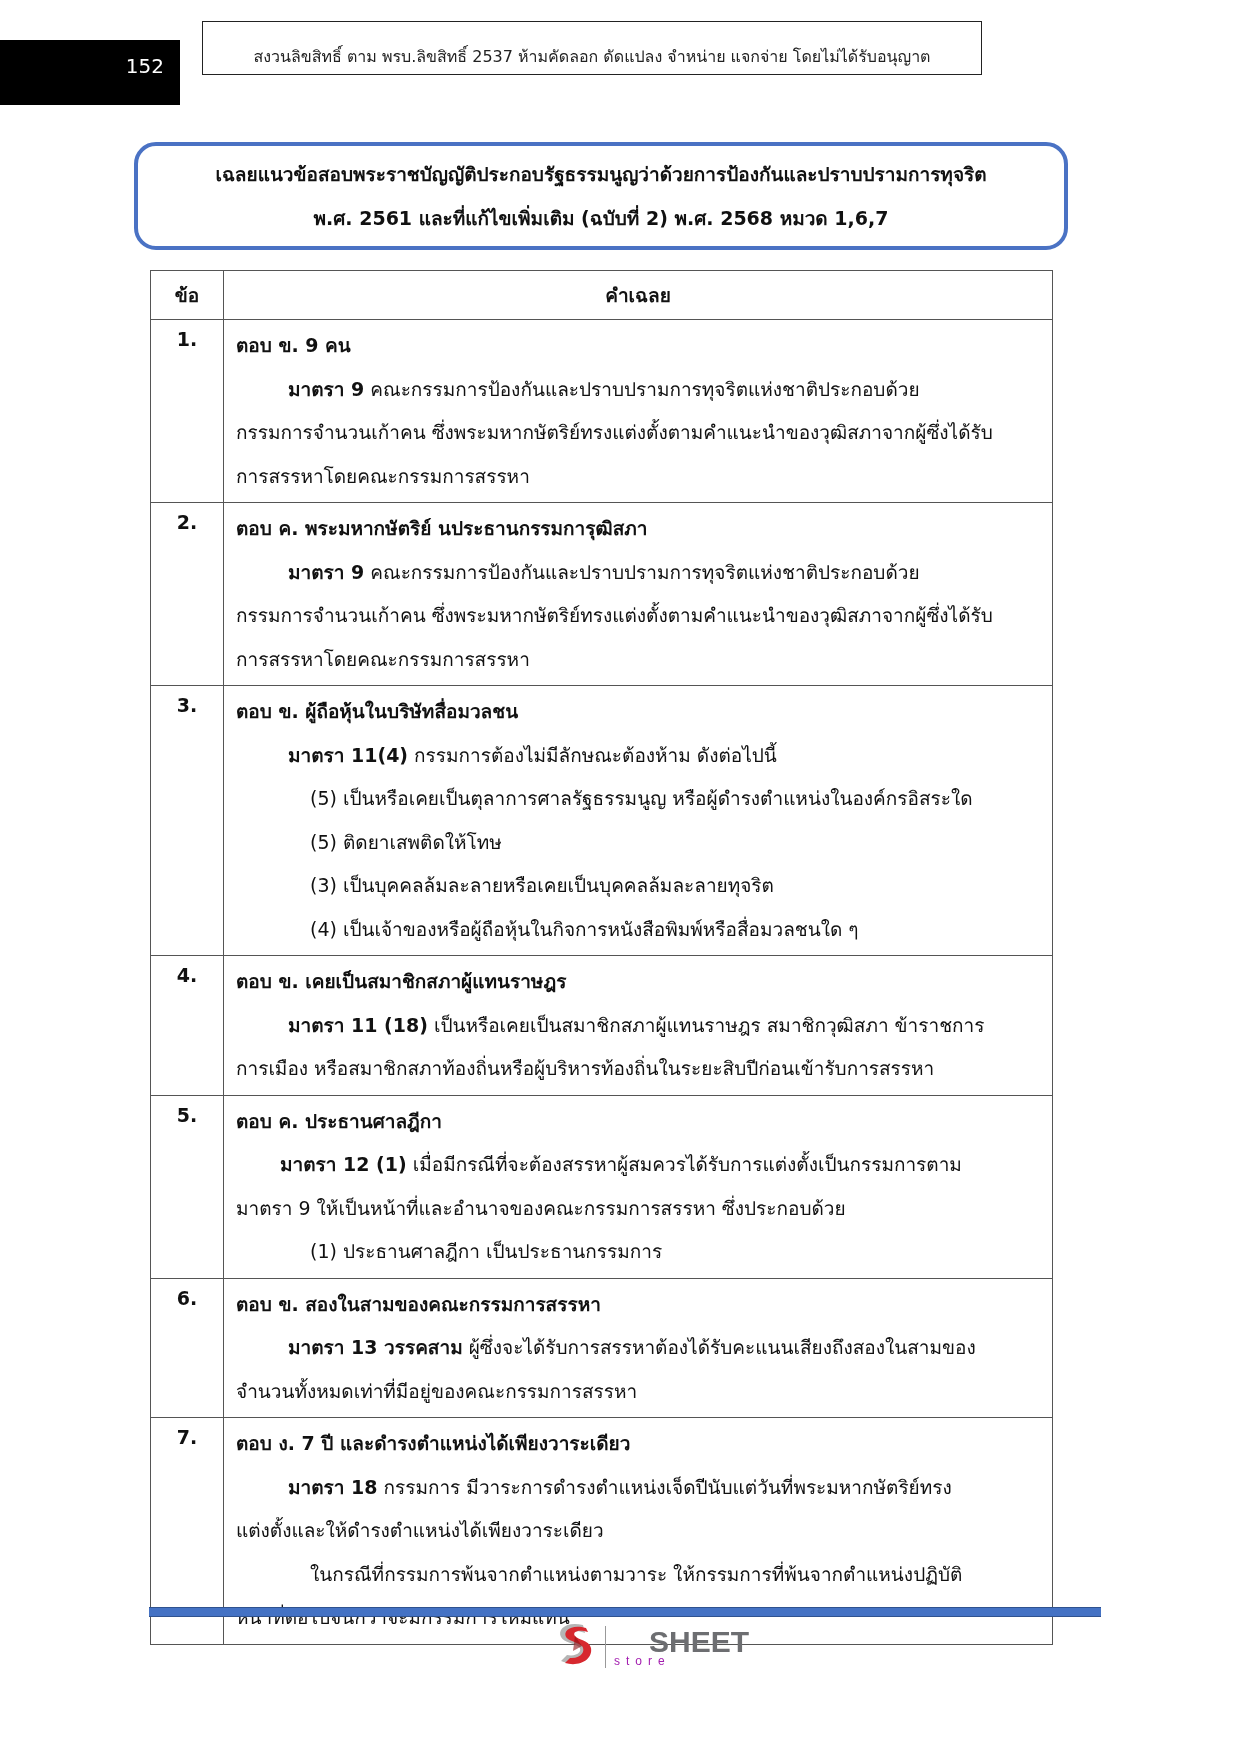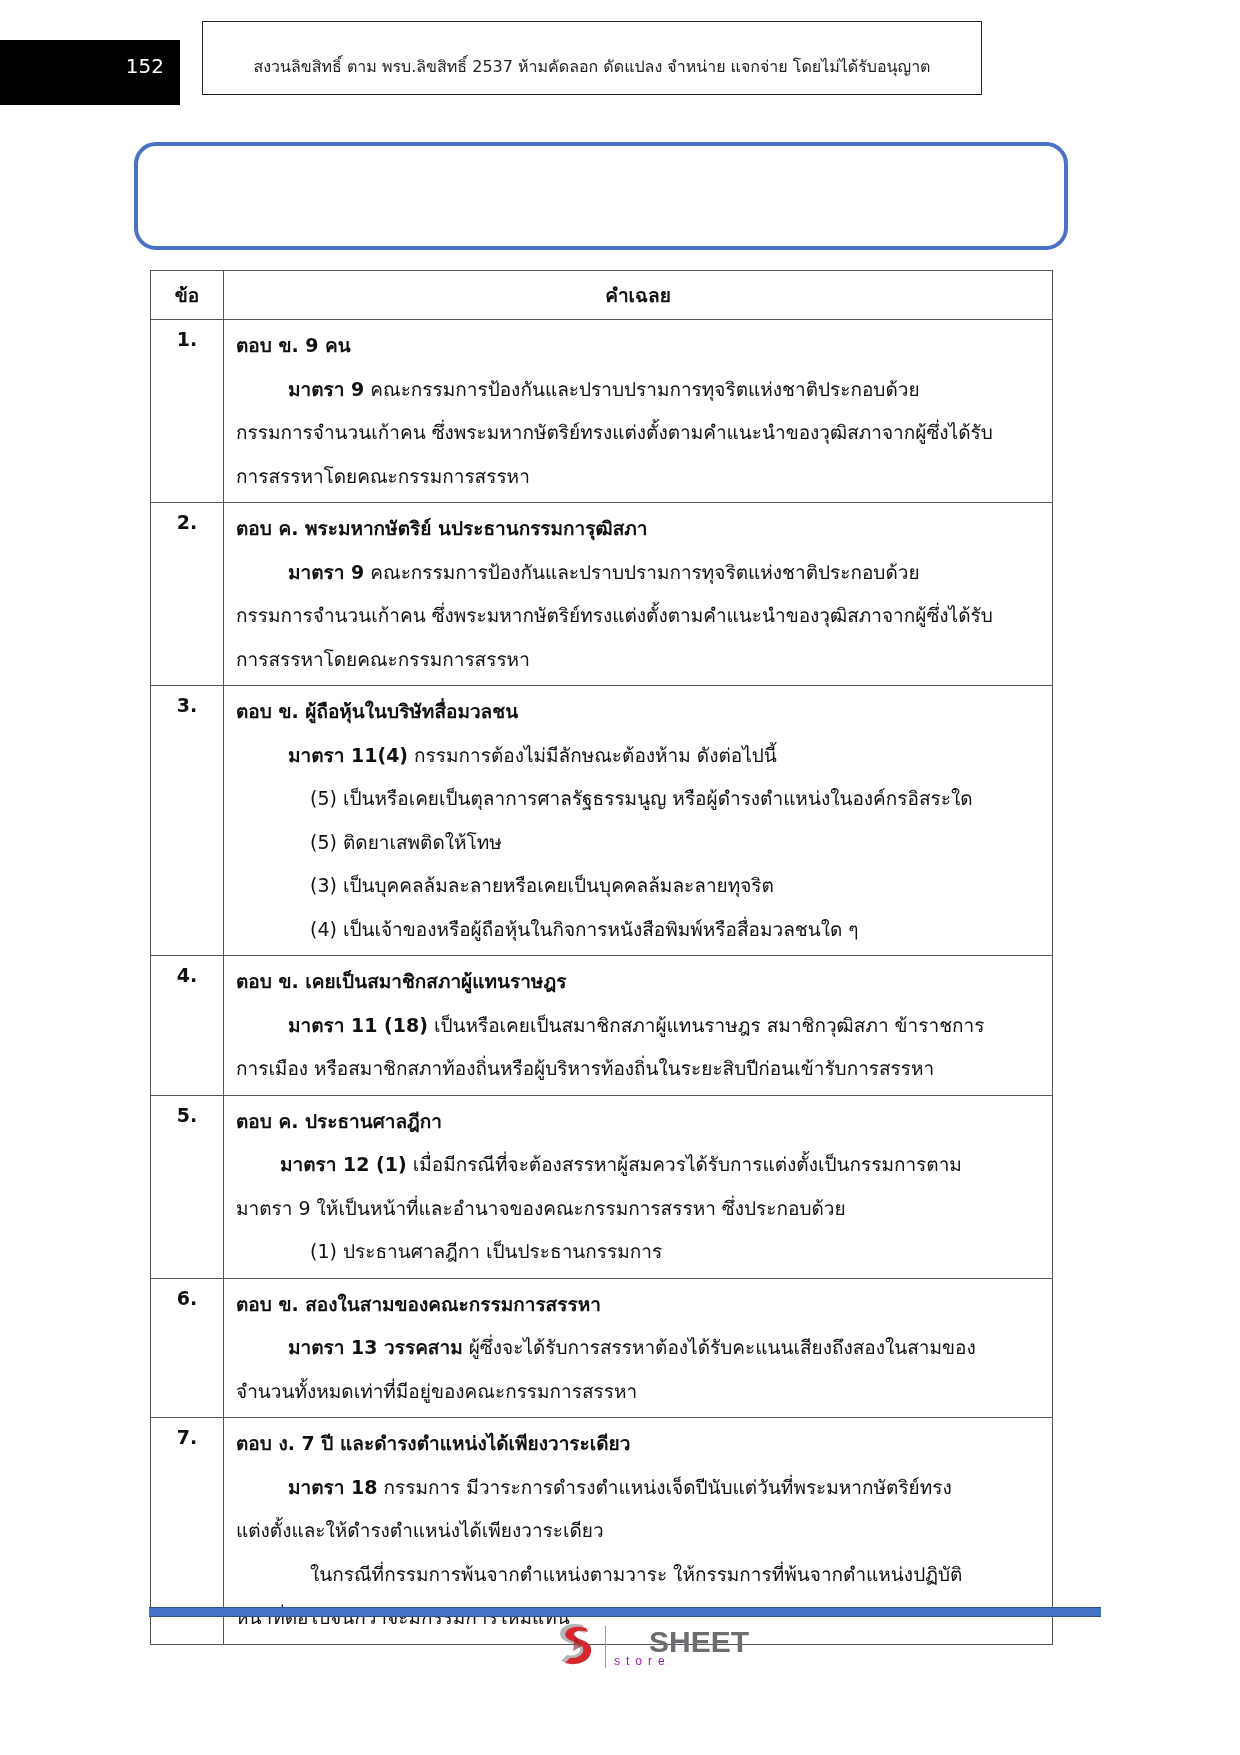--- a/index.html
+++ b/index.html
@@ -8,21 +8,21 @@
     font-family:"DejaVu Sans", "Liberation Sans", sans-serif; color:#111;
     overflow:hidden;
   }
   .page-num-box {
     position:absolute; left:0; top:40px; width:180px; height:65px;
     background:#000; color:#fff; font-size:20px;
     display:flex; align-items:flex-start; justify-content:flex-end;
     box-sizing:border-box; padding-right:16px; padding-top:14px;
   }
   .copyright-box {
-    position:absolute; left:202px; top:21px; width:780px; height:74px;
+    position:absolute; left:202px; top:21px; width:780px; height:54px;
     border:1.5px solid #222; box-sizing:border-box;
     display:flex; align-items:center; justify-content:center;
     font-size:16px; color:#222; padding-top:16px;
   }
   .title-box {
     position:absolute; left:134px; top:142px; width:934px; height:108px;
     border:4px solid #4a72c4; border-radius:22px; box-sizing:border-box;
     display:flex; flex-direction:column; align-items:center; justify-content:center;
     font-weight:bold; font-size:19px; line-height:44px; color:#111;
   }
@@ -69,20 +69,22 @@
 
 <div class="page-num-box">
   <span>152</span>
 </div>
 
 <div class="copyright-box">
   <span>สงวนลิขสิทธิ์ ตาม พรบ.ลิขสิทธิ์ 2537 ห้ามคัดลอก ดัดแปลง จำหน่าย แจกจ่าย โดยไม่ได้รับอนุญาต</span>
 </div>
 
 <div class="title-box">
+  <div>เฉลยแนวข้อสอบพระราชบัญญัติประกอบรัฐธรรมนูญว่าด้วยการป้องกันและปราบปรามการทุจริต</div>
+  <div>พ.ศ. 2561 และที่แก้ไขเพิ่มเติม (ฉบับที่ 2) พ.ศ. 2568 หมวด 1,6,7</div>
 </div>
 
 <table class="answers">
   <colgroup>
       <col class="c-num">
       <col class="c-ans">
     </colgroup>
   <thead>
     <tr>
       <th>ข้อ</th>

